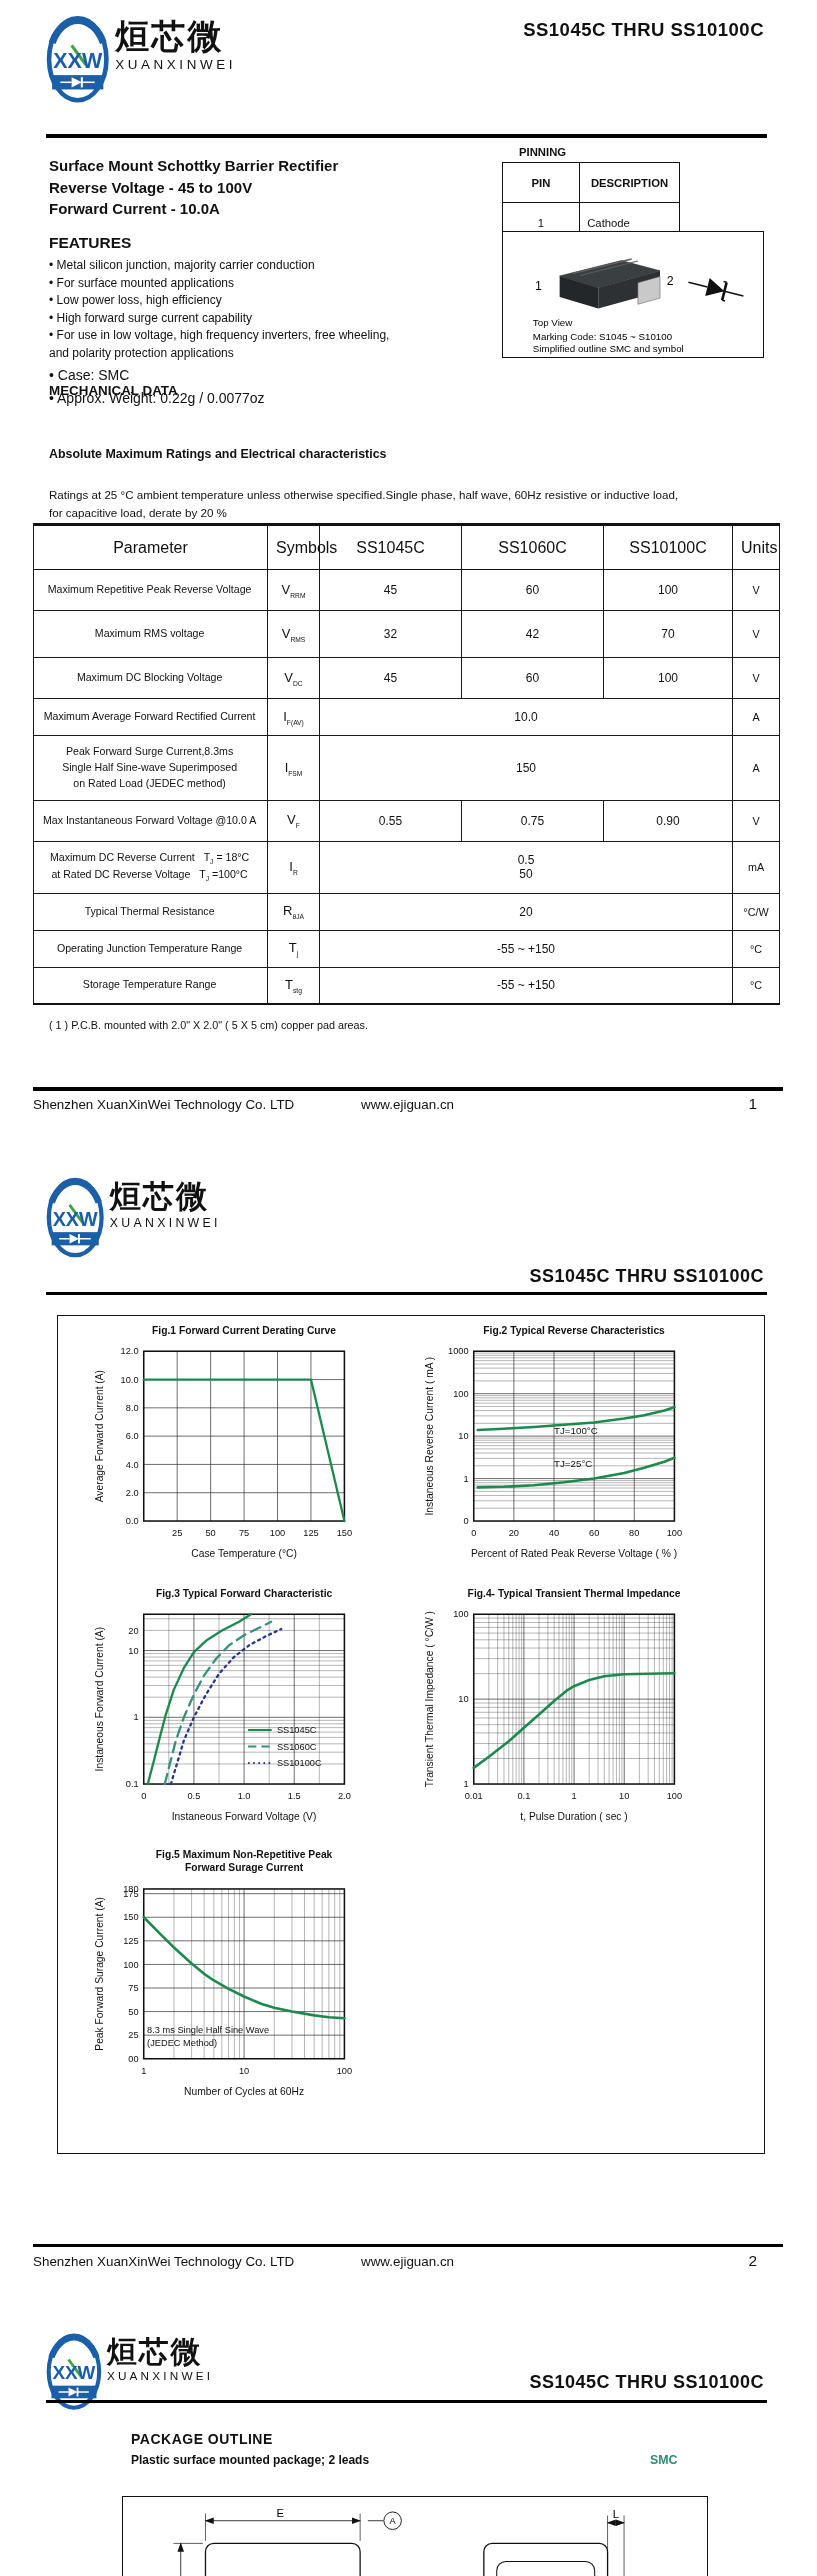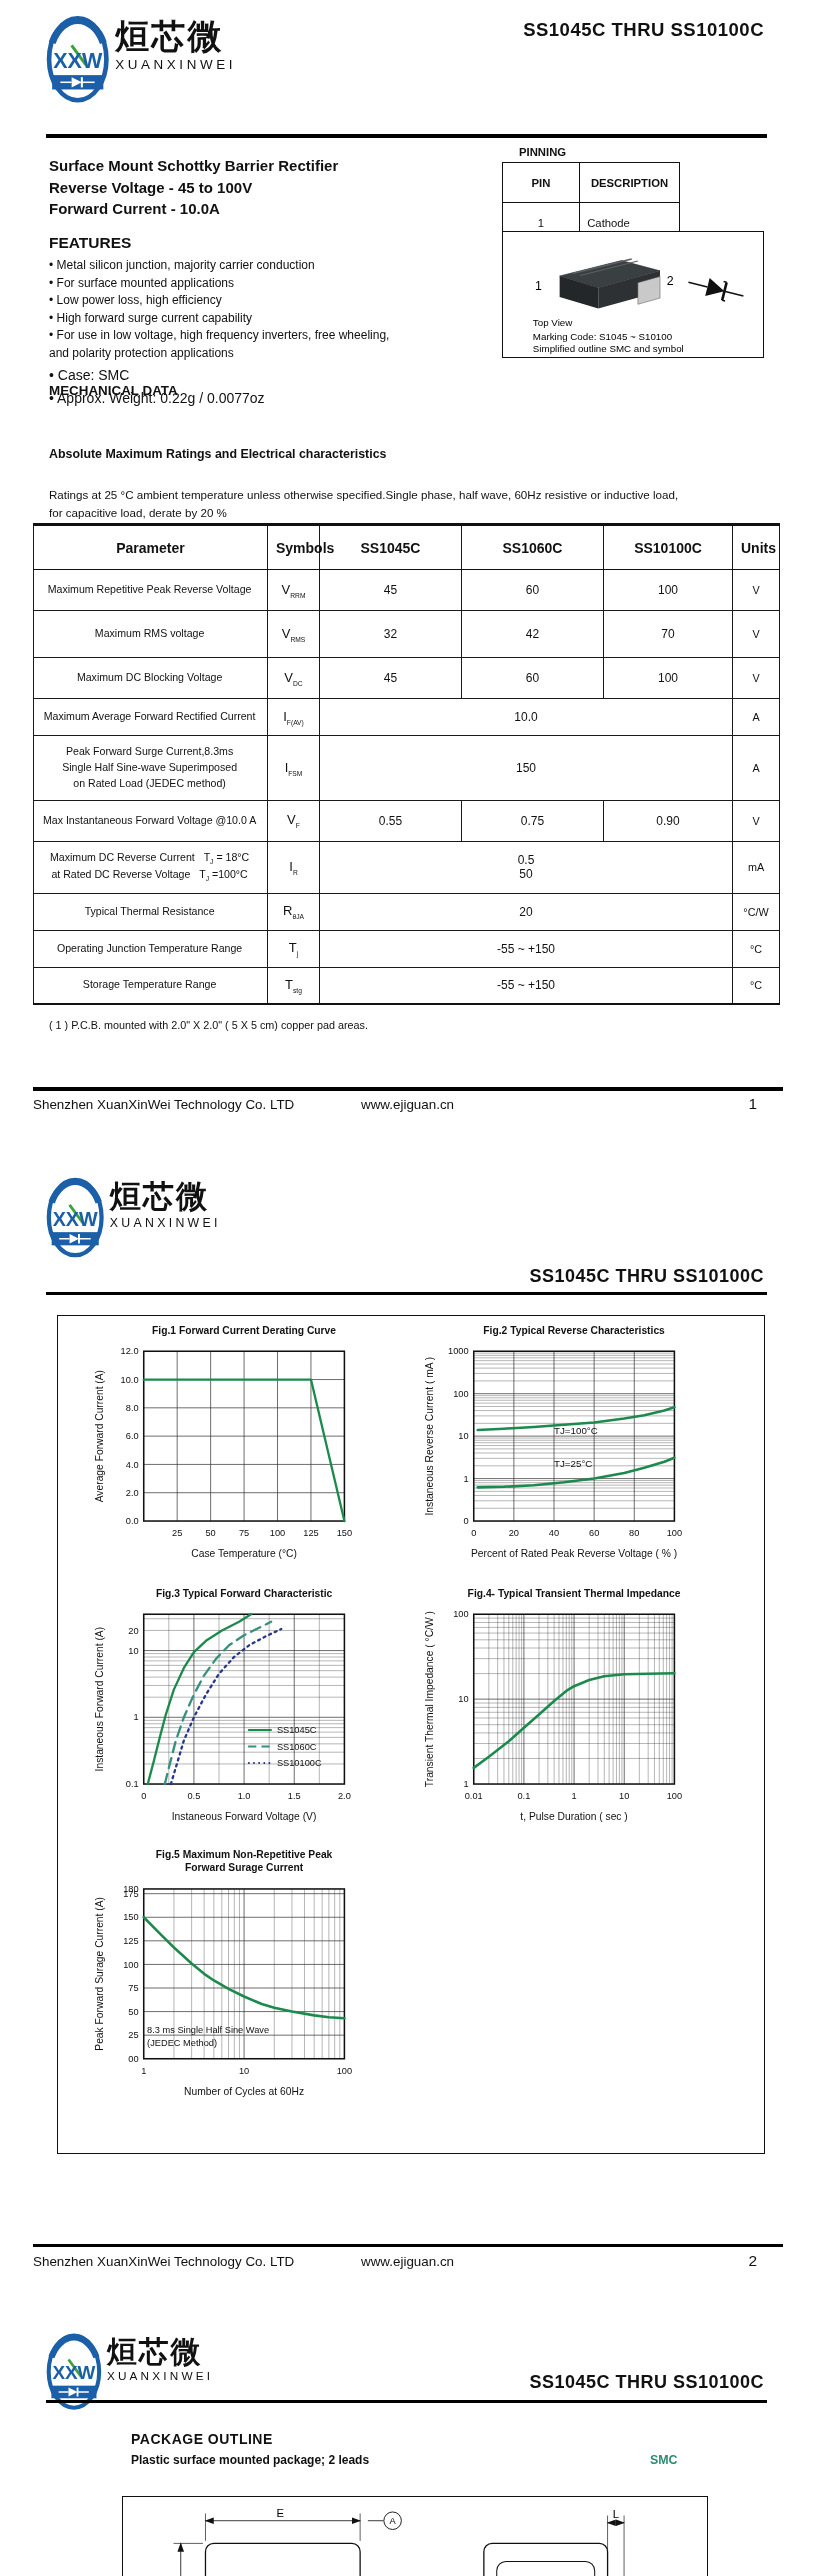--- a/index.html
+++ b/index.html
@@ -22,21 +22,21 @@
   ul.blist li{font-size:12px;line-height:17.5px;}
   ul.blist li::before{content:"• ";}
   ul.mlist li{font-size:14px;line-height:23px;}
   
   table{border-collapse:collapse;position:absolute;table-layout:fixed;background:#fff;}
   td{border:0.8px solid #1a1a1a;text-align:center;vertical-align:middle;padding:8px;}
   .pt{border:1px solid #111;}
   .pt td{font-size:11.3px;height:23px;border:1px solid #111;}
   .pt td.d{text-align:left;padding-left:7.2px;}
   .rt{border:1.5px solid #111;border-top:3.1px solid #111;border-bottom:2.6px solid #111;}
-  .rt .hr td{font-size:14px;font-weight:bold;border-bottom:1.5px solid #111;}
+  .rt .hr td{font-size:16px;font-weight:normal;border-bottom:1.5px solid #111;}
   .rt td.p{text-align:center;padding-left:6.2px;font-size:10.6px;line-height:1.5;}
   .rt td.s{font-size:13px;}
   .rt td.s sub{font-size:6.7px;}
   .rt td.v{font-size:12px;}
   .rt td.u{font-size:10.8px;}
   .note{font-size:11.6px;line-height:17.5px;}
   .foot{font-size:13.4px;}
   .pagenum{font-size:15.5px;}
   .boxed{position:absolute;border:1.3px solid #111;background:#fff;}
   .teal{color:#2e8b74;}

